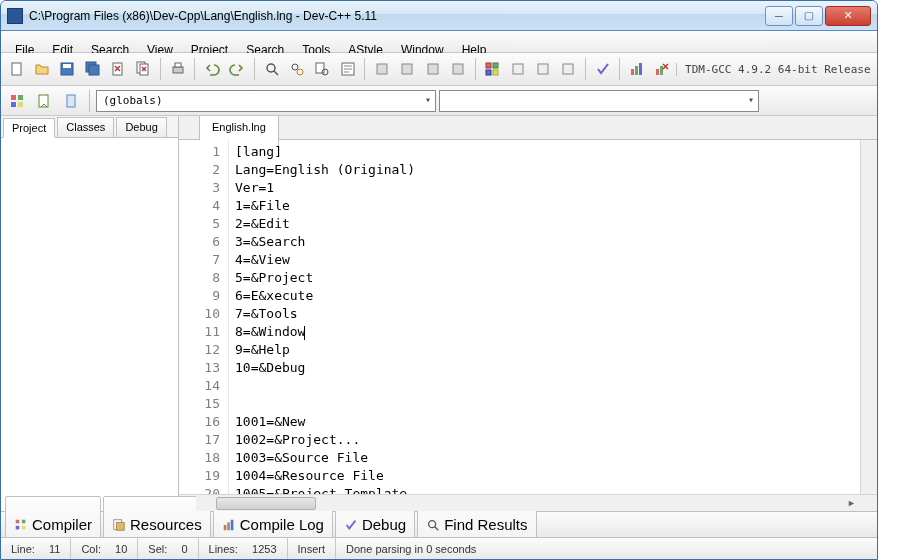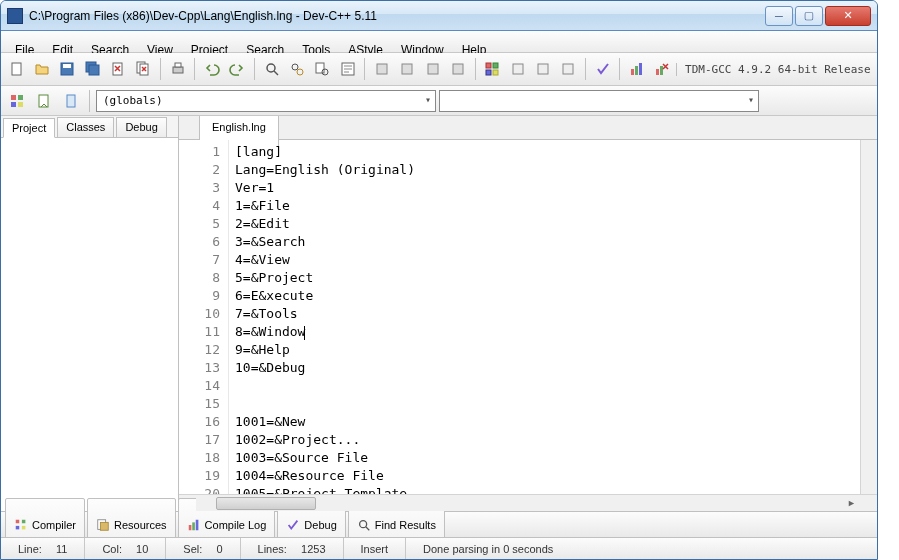--- a/index.html
+++ b/index.html
@@ -48,25 +48,25 @@
 .code-line { height:18px; }
 .vscroll{ width:17px; background:#f0f0f0; border-left:1px solid #d4d4d4;}
 .hscroll-row{ height:17px; display:flex; background:#f0f0f0; border-top:1px solid #d4d4d4;}
 .hscroll-track{ flex:1; background:#f0f0f0; position:relative;}
 .hscroll-thumb{ position:absolute; left:20px; top:2px; width:100px; height:13px; background:linear-gradient(to bottom,#e8e8e8,#d0d0d0); border:1px solid #b0b0b0; border-radius:2px;}
 .hscroll-arrow{ width:17px; display:flex; align-items:center; justify-content:center; color:#666; font-size:9px;}
 
 .caret{ display:inline-block; width:1px; height:14px; background:#000; vertical-align:middle; margin-left:-1px;}
 
 .bottom-tabs{ height:26px; background:linear-gradient(to bottom,#fcfcfc,#e9e9e9); border-top:1px solid #c0c0c0; display:flex; align-items:center; padding:0 4px; gap:2px;}
-.btab{ display:flex; align-items:center; gap:4px; padding:19px 8px; border:1px solid #c0c0c0; background:linear-gradient(to bottom,#fdfdfd,#f0f0f0); font-size:11px; border-radius:2px; cursor:default;}
+.btab{ display:flex; align-items:center; gap:4px; padding:19px 8px; border:1px solid #c0c0c0; background:linear-gradient(to bottom,#fdfdfd,#f0f0f0); font-size:15px; border-radius:2px; cursor:default;}
 .btab svg{ width:14px; height:14px;}
 
 .statusbar{ height:22px; background:linear-gradient(to bottom,#fcfcfc,#e9e9e9); border-top:1px solid #c0c0c0; display:flex; align-items:center; font-size:11px; color:#333;}
-.status-cell{ padding:0 17px; border-right:1px solid #c8c8c8; height:100%; display:flex; align-items:center; gap:4px; white-space:nowrap;}
+.status-cell{ padding:0 10px; border-right:1px solid #c8c8c8; height:100%; display:flex; align-items:center; gap:4px; white-space:nowrap;}
 .status-cell:last-child{ border-right:none; flex:1;}
 </style>
 </head>
 <body>
 
 <div class="window">
 
   <div class="titlebar">
     <div class="app-icon"></div>
     <div class="title">C:\Program Files (x86)\Dev-Cpp\Lang\English.lng - Dev-C++ 5.11</div>

